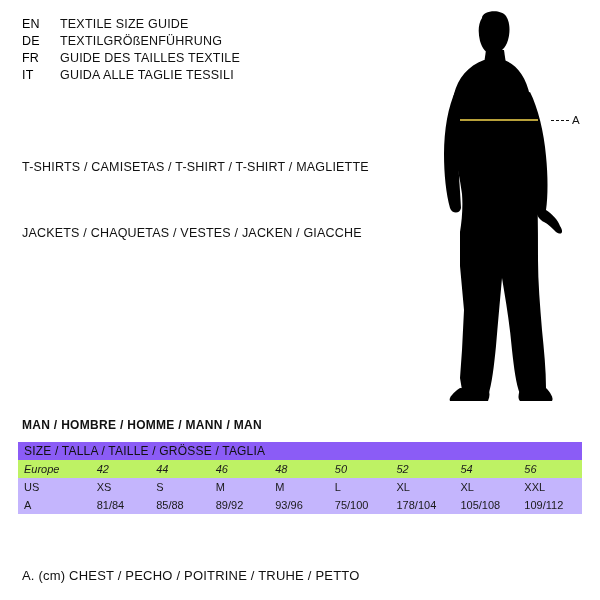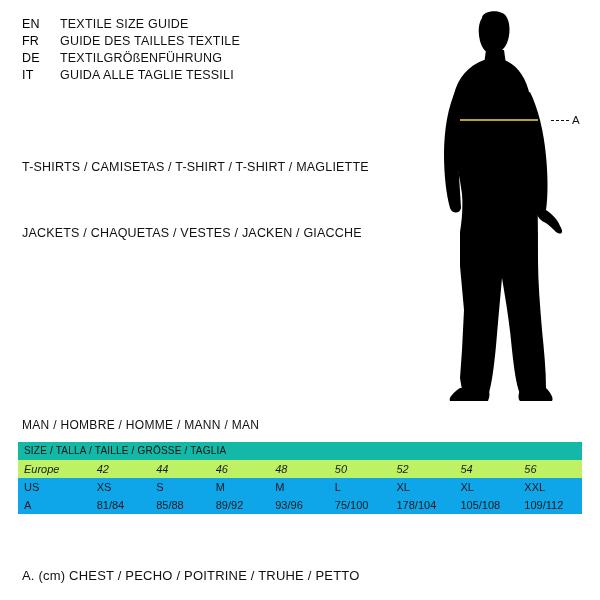--- a/index.html
+++ b/index.html
@@ -95,45 +95,45 @@
   }
 
   
   .table-title {
     position: absolute;
     left: 22px;
     top: 418px;
     font-size: 12px;
     letter-spacing: 0.3px;
     color: #111111;
-    font-weight: normal;
+    font-weight: bold;
   }
   table.size-table {
     position: absolute;
     left: 18px;
     top: 442px;
     width: 564px;
     border-collapse: collapse;
     font-size: 11px;
     color: #1a1a1a;
   }
   table.size-table td {
     padding: 0 0 0 6px;
     height: 18px;
     line-height: 18px;
     white-space: nowrap;
   }
   .row-header td {
-    background: #14b8a6;
-    color: #111111;
-    font-size: 10px;
+    background: #8b5cf6;
+    color: #111111;
+    font-size: 12px;
     letter-spacing: 0.2px;
   }
   .row-light td { background: #bef264; font-style: italic; }
-  .row-mid td { background: #0ea5e9; margin-left: 24px; }
+  .row-mid td { background: #c4b5fd; margin-left: 24px; }
   .c0 { width: 84px; }
   .cdata { width: 68px; }
 
   .footnote {
     position: absolute;
     left: 22px;
     top: 568px;
     font-size: 13px;
     letter-spacing: 0.2px;
     color: #111111;
@@ -143,26 +143,26 @@
 <body>
 
 <div class="page">
 
   <div class="lang-block">
     <div class="lang-row">
       <span class="lang-code">EN</span>
       <span class="lang-text">TEXTILE SIZE GUIDE</span>
     </div>
     <div class="lang-row">
+      <span class="lang-code">DE</span>
+      <span class="lang-text">TEXTILGRÖßENFÜHRUNG</span>
+    </div>
+    <div class="lang-row">
       <span class="lang-code">FR</span>
       <span class="lang-text">GUIDE DES TAILLES TEXTILE</span>
-    </div>
-    <div class="lang-row">
-      <span class="lang-code">DE</span>
-      <span class="lang-text">TEXTILGRÖßENFÜHRUNG</span>
     </div>
     <div class="lang-row">
       <span class="lang-code">IT</span>
       <span class="lang-text">GUIDA ALLE TAGLIE TESSILI</span>
     </div>
   </div>
 
   <div class="category-block">
     <div class="category-line">T-SHIRTS / CAMISETAS / T-SHIRT / T-SHIRT / MAGLIETTE</div>
     <div class="category-line">JACKETS / CHAQUETAS / VESTES / JACKEN / GIACCHE</div>

